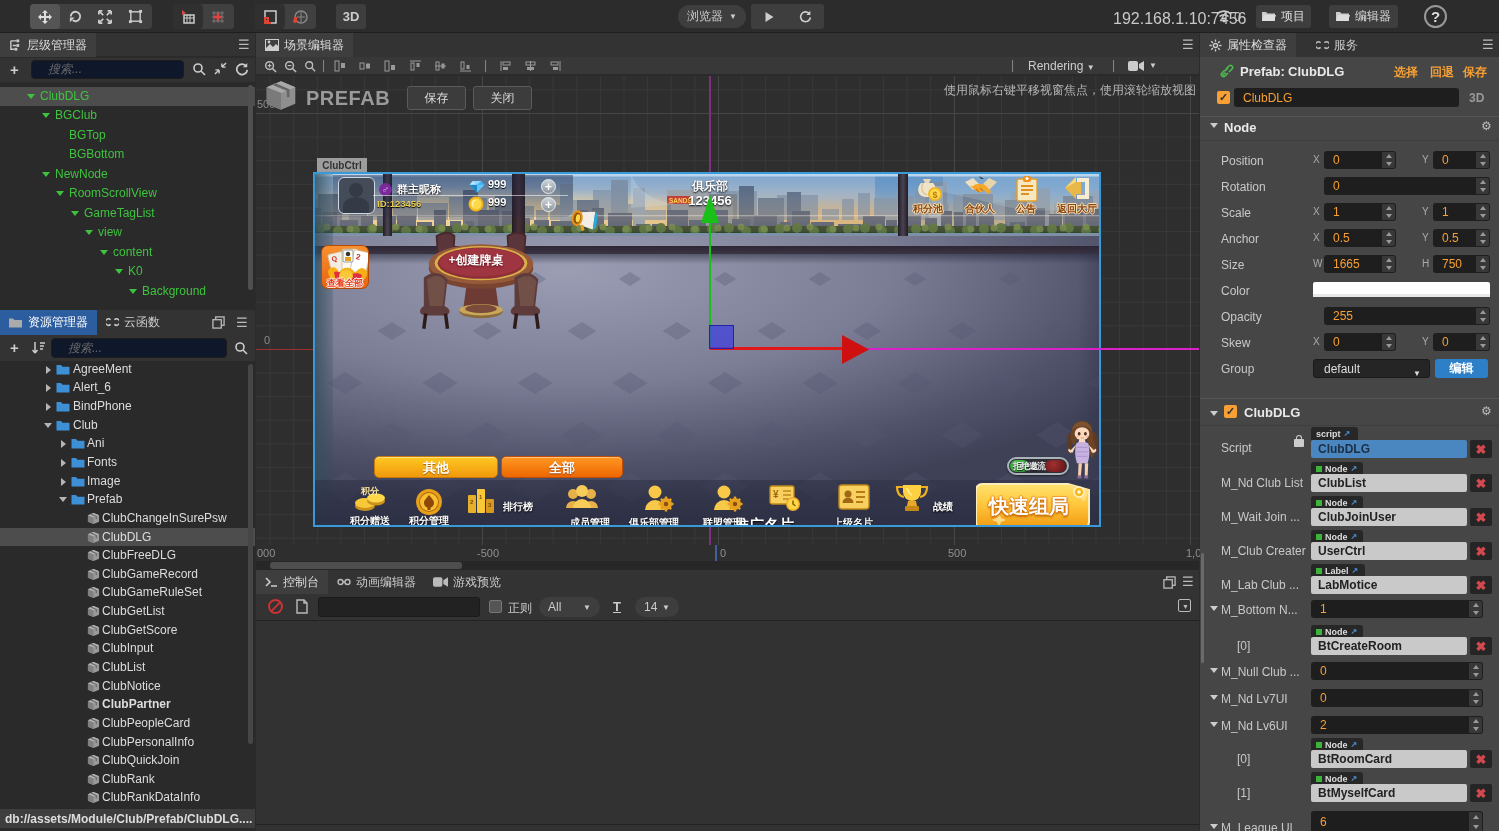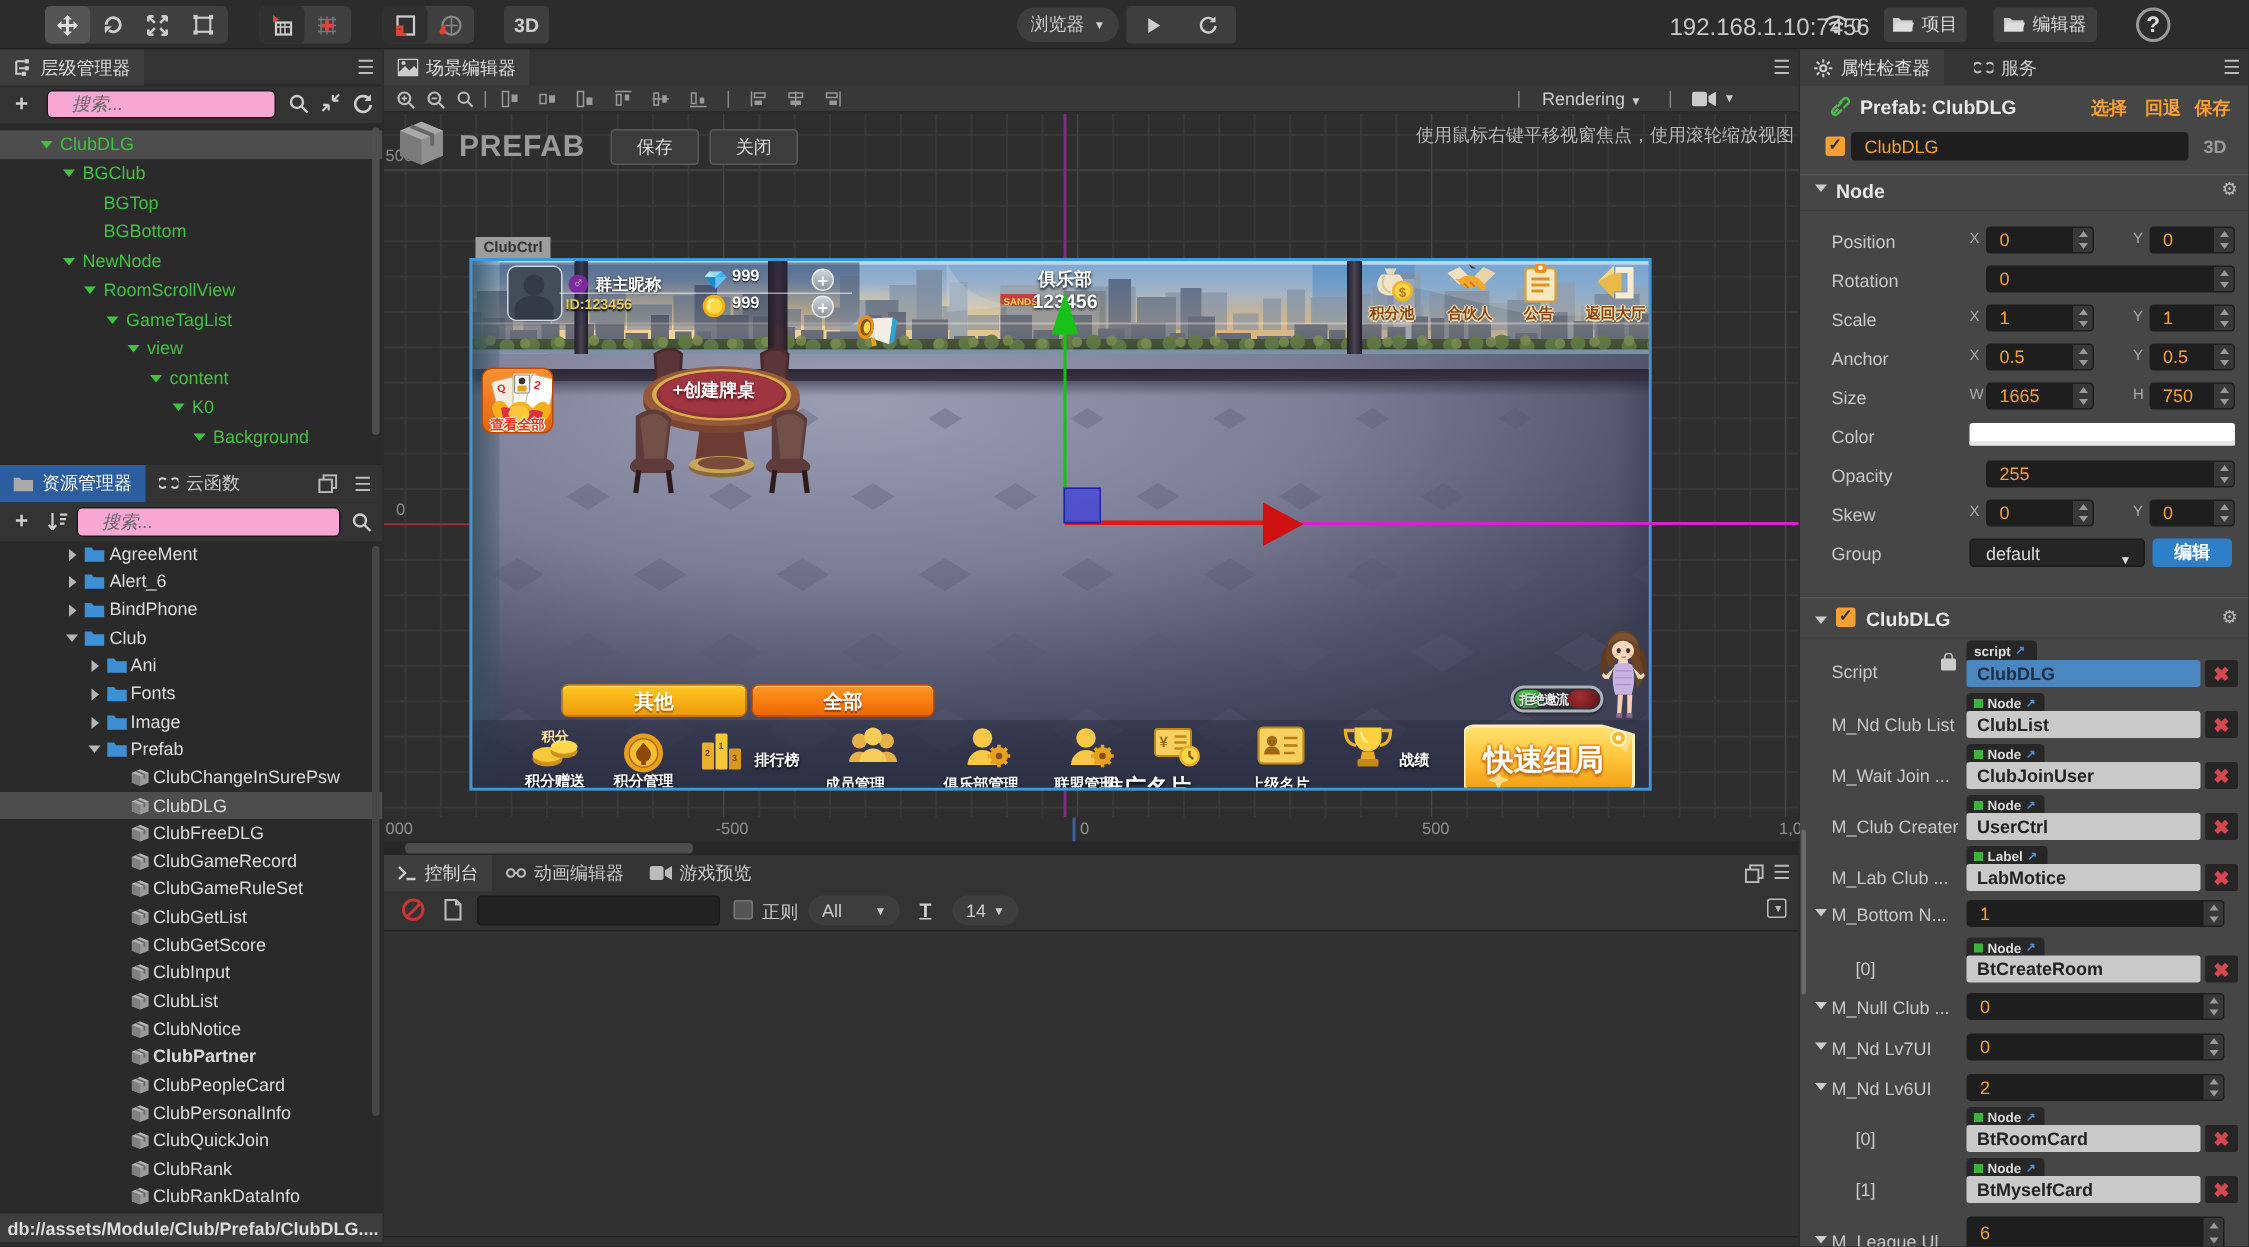--- a/index.html
+++ b/index.html
@@ -17,21 +17,21 @@
   display:flex; align-items:center; justify-content:center; }
 .rbtn { position:absolute; background:#3e3e3e; border-radius:3px; color:#ddd; font-size:12px;
   display:flex; align-items:center; justify-content:center; gap:5px; }
 
 .tabbar { position:absolute; background:#333; }
 .tab { position:absolute; top:0; height:24px; display:flex; align-items:center; gap:5px;
   padding:0 9px; color:#ccc; font-size:12px; }
 .tab.act { background:#3e3e3e; color:#ddd; }
 .burger { position:absolute; color:#bbb; font-size:13px; top:4px; }
 .ptool { position:absolute; background:#333; }
-.sinput { position:absolute; background:#f9a8d4; border:1px solid #1c1c1c; border-radius:4px;
+.sinput { position:absolute; background:#0f172a; border:1px solid #1c1c1c; border-radius:4px;
   color:#666; font-size:12px; font-style:italic; padding-left:16px; display:flex; align-items:center; }
 
 .trow { position:absolute; left:0; width:100%; height:19px; font-size:12px; display:flex; align-items:center; }
 .grn { color:#3fc23f; }
 .wht { color:#ddd; }
 .sel { background:#4d4d4d; }
 .arrow-d { width:0; height:0; border-left:4px solid transparent; border-right:4px solid transparent; border-top:5px solid currentColor; display:inline-block; margin-right:5px; }
 .arrow-r { width:0; height:0; border-top:4px solid transparent; border-bottom:4px solid transparent; border-left:5px solid currentColor; display:inline-block; margin-right:5px; }
 
 #right { position:absolute; left:1200px; top:33px; width:299px; height:798px; background:#464646; }
@@ -1003,21 +1003,21 @@
           </svg>
 <div class="abs" style="left:173px; top:326px; width:60px; text-align:center; color:#fff; font-size:10px; font-weight:bold; text-shadow:0 1px 2px #000;">排行榜</div>
 <svg class="abs" style="left:248px; top:308px;" width="38" height="32" viewBox="0 0 38 32">
 <circle cx="10" cy="12" r="5" fill="#e8b048"></circle>
             <path d="M3 26 a7 7 0 0 1 14 0 Z" fill="#e8b048"></path>
 <circle cx="28" cy="12" r="5" fill="#e8b048"></circle>
             <path d="M21 26 a7 7 0 0 1 14 0 Z" fill="#e8b048"></path>
 <circle cx="19" cy="9" r="6" fill="#f8cc58"></circle>
             <path d="M10 26 a9 9 0 0 1 18 0 Z" fill="#f8cc58"></path>
           </svg>
-<div class="abs" style="left:220px; top:342px; width:70px; text-align:center; color:#fff; font-size:10px; font-weight:bold; text-shadow:0 1px 2px #000;">成员管理</div>
+<div class="abs" style="left:240px; top:342px; width:70px; text-align:center; color:#fff; font-size:10px; font-weight:bold; text-shadow:0 1px 2px #000;">成员管理</div>
 <svg class="abs" style="left:325px; top:308px;" width="34" height="32" viewBox="0 0 34 32">
 <circle cx="15" cy="10" r="6.5" fill="#f8c848"></circle>
             <path d="M5 28 a10 10 0 0 1 20 0 Z" fill="#f8c848"></path>
 <circle cx="26" cy="22" r="6" fill="#e8a020"></circle>
             <circle cx="26" cy="22" r="2.2" fill="#8a5008"></circle>
 <g stroke="#e8a020" stroke-width="2.4">
               <path d="M26 14.5 v3 M26 26.5 v3 M18.5 22 h3 M30.5 22 h3 M20.8 16.8 l2.1 2.1 M29.1 25.1 l2.1 2.1 M31.2 16.8 l-2.1 2.1 M22.9 25.1 l-2.1 2.1"></path>
             </g>
           </svg>
 <div class="abs" style="left:301px; top:342px; width:76px; text-align:center; color:#fff; font-size:10px; font-weight:bold; text-shadow:0 1px 2px #000;">俱乐部管理</div>

